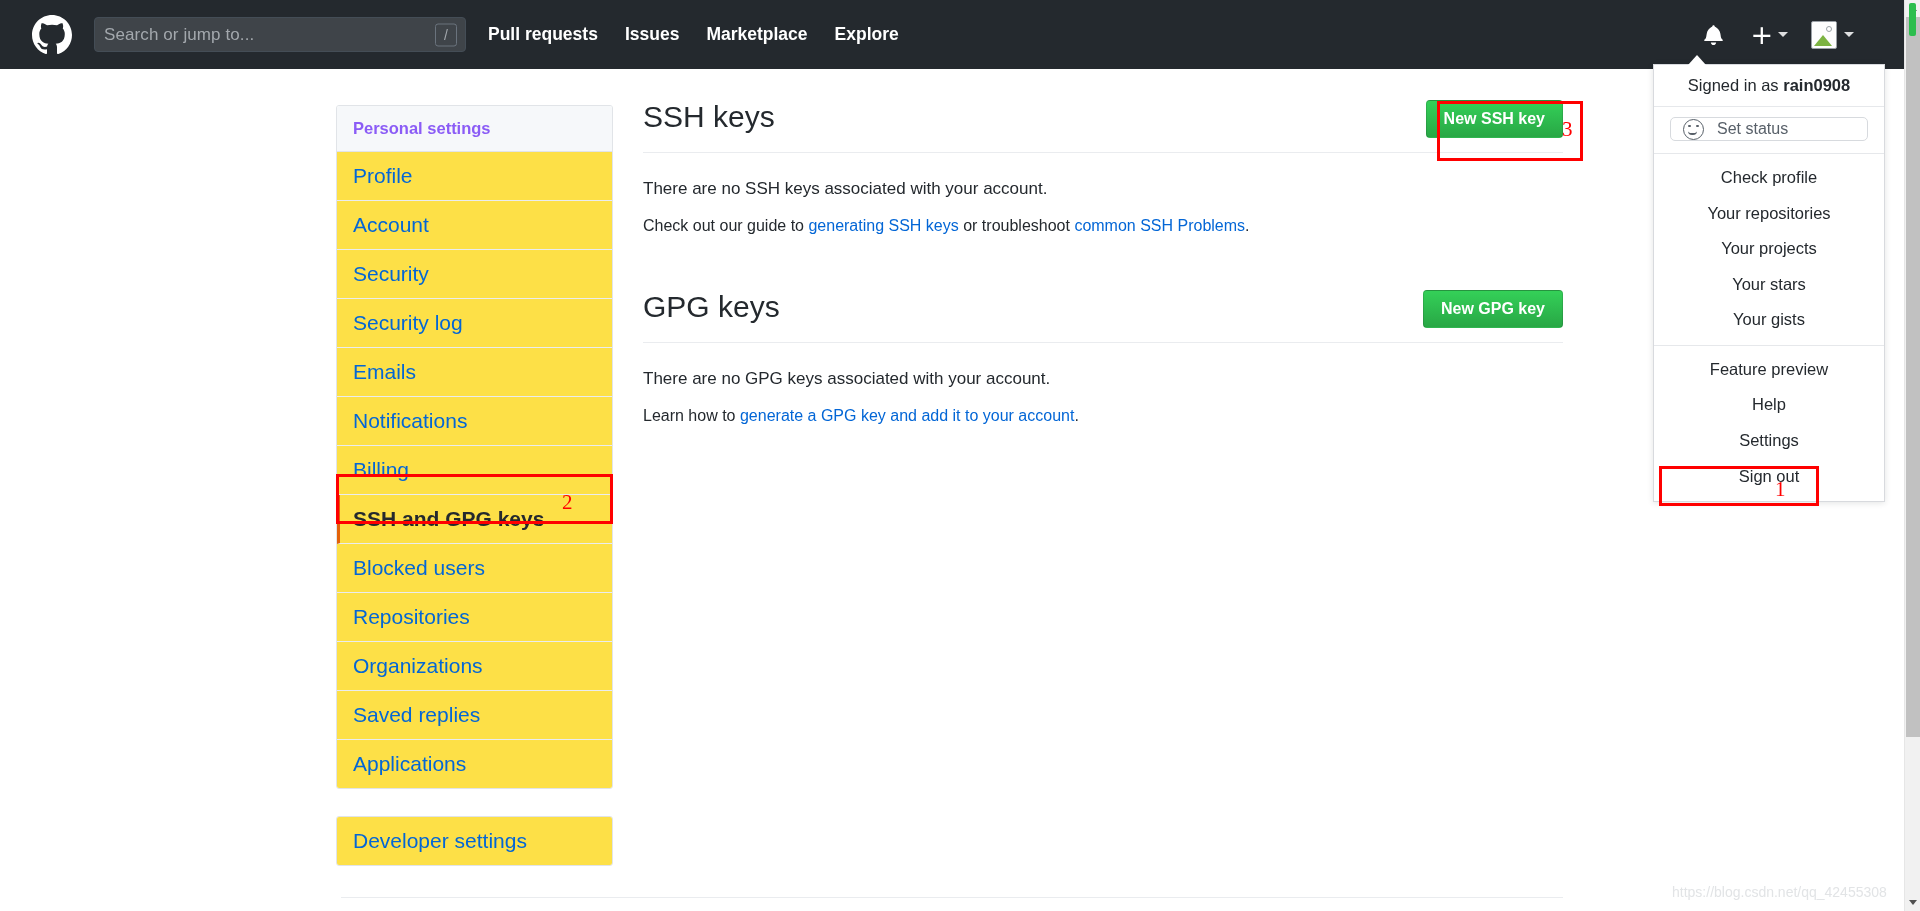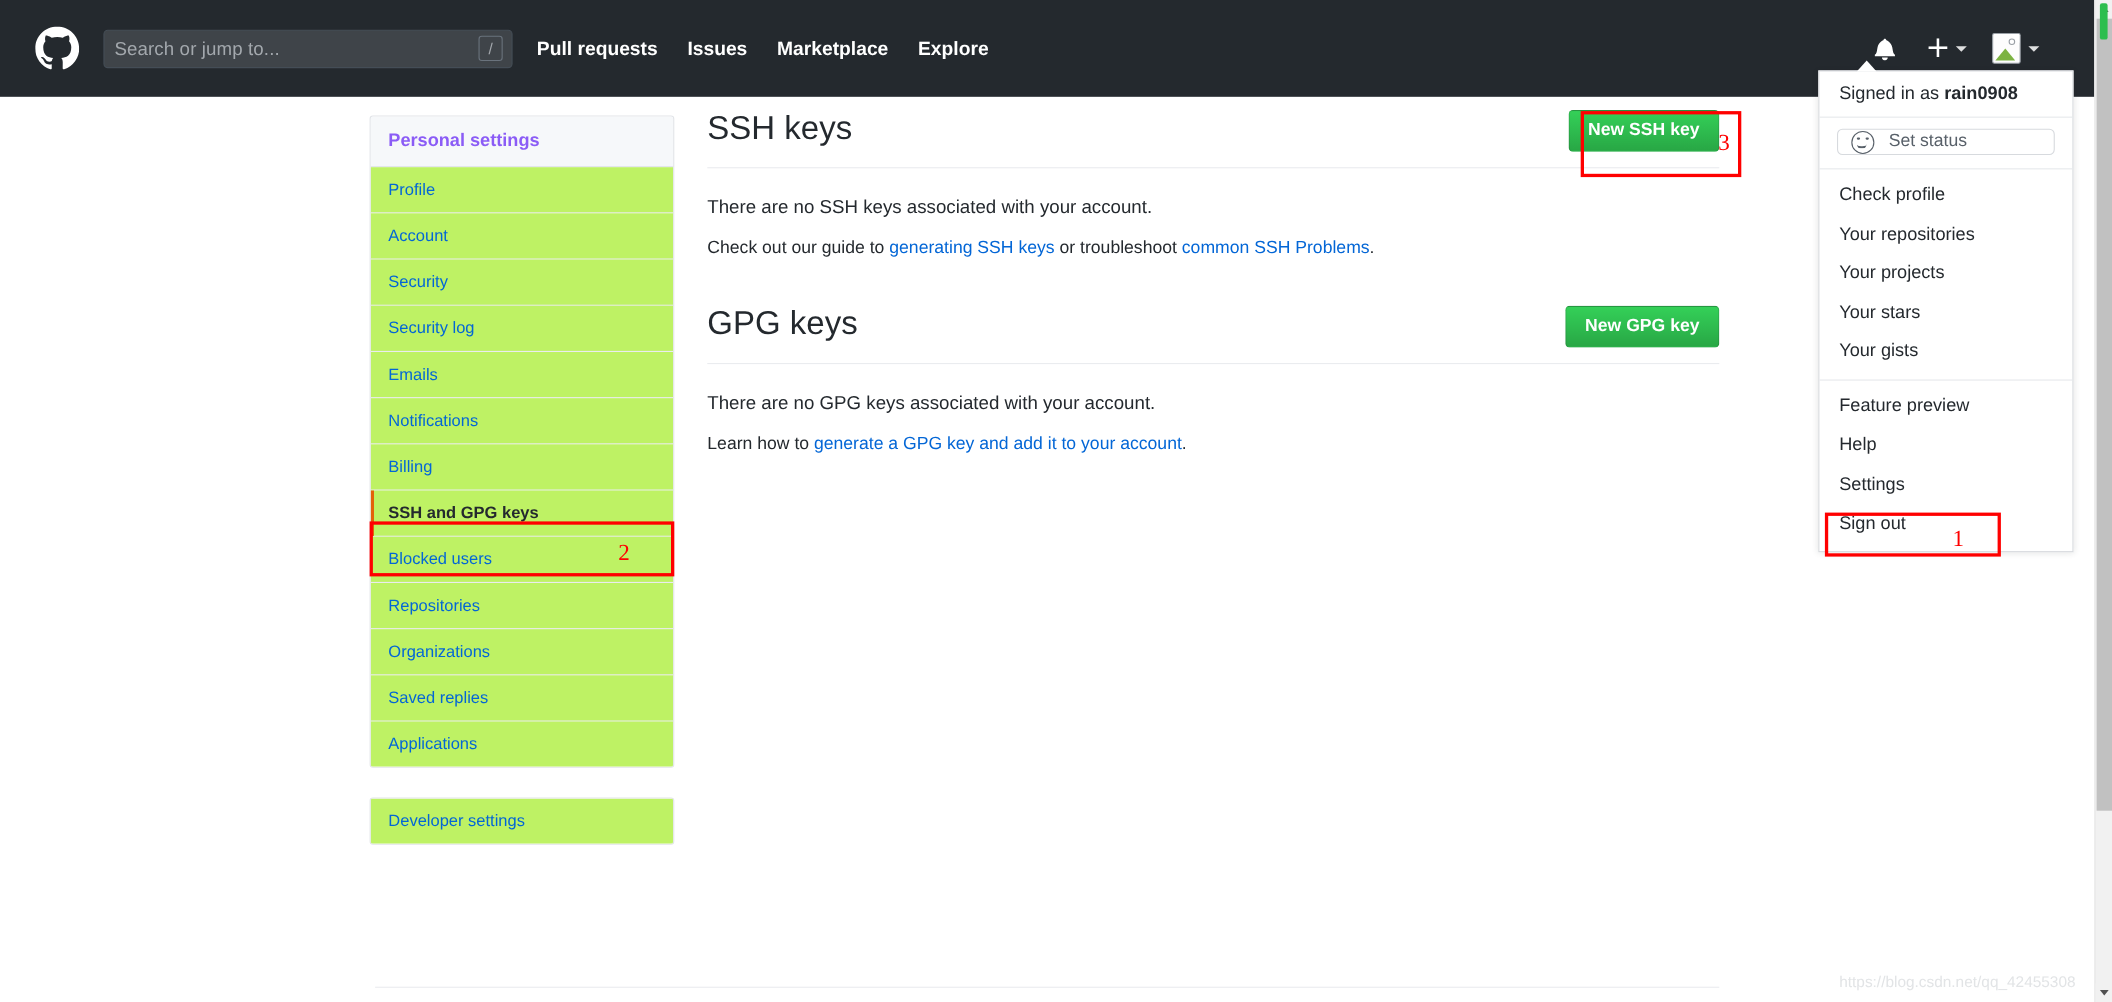--- a/index.html
+++ b/index.html
@@ -10,21 +10,21 @@
     overflow: hidden;
     background: #ffffff;
     font-family: "Liberation Sans", sans-serif;
   }
   body { position: relative; }
 
   
   .header {
     position: absolute;
     top: 0; left: 0;
-    width: 1904px; height: 88px;
+    width: 1904px; height: 69px;
     background: #24292e;
     display: flex;
     align-items: center;
     padding: 0 20px;
     z-index: 20;
   }
   .gh-logo {
     width: 40px; height: 40px;
     margin-left: 12px;
     flex: 0 0 auto;
@@ -170,20 +170,21 @@
   .user-dd {
     position: absolute;
     top: 64px;
     left: 1653px;
     width: 232px;
     background: #ffffff;
     border: 1px solid #d8dade;
     box-shadow: 0 1px 6px rgba(27,31,35,.12);
     z-index: 30;
     padding: 0;
+    text-align: center;
   }
   .dd-signed {
     padding: 11px 18px 11px;
     font-size: 16.5px;
     color: #24292e;
     border-bottom: 1px solid #e6e8eb;
     white-space: nowrap;
   }
   .dd-signed b { font-weight: bold; }
   .dd-status {
@@ -257,25 +258,25 @@
     background: #f6f8fa;
     padding: 13px 16px;
     font-size: 16.5px;
     font-weight: bold;
     color: #8b5cf6;
     border-bottom: 1px solid #e1e4e8;
   }
   .side-item {
     display: block;
     padding: 12px 16px;
-    font-size: 15px;
+    font-size: 21px;
     color: #0366d6;
     text-decoration: none;
     border-bottom: 1px solid #eaecef;
-    background: #bef264;
+    background: #fde047;
     position: relative;
   }
   .side-item:last-child { border-bottom: none; }
   .side-item.active {
     color: #24292e;
     font-weight: bold;
     border-left: 3px solid #e36209;
     padding-left: 13px;
   }
   .side-card.dev {
@@ -322,21 +323,21 @@
     margin: 23px 0 0 0;
     line-height: 1.5;
   }
   .body-sub {
     font-size: 16px;
     color: #24292e;
     margin: 13px 0 0 0;
     line-height: 1.5;
   }
   .body-sub a, .body-line a { color: #0366d6; text-decoration: none; }
-  .gpg-block { margin-top: 40px; }
+  .gpg-block { margin-top: 52px; }
 
   
   .anno-box {
     position: absolute;
     border: 3px solid #ff0000;
     z-index: 40;
     pointer-events: none;
   }
   .anno-num {
     position: absolute;

